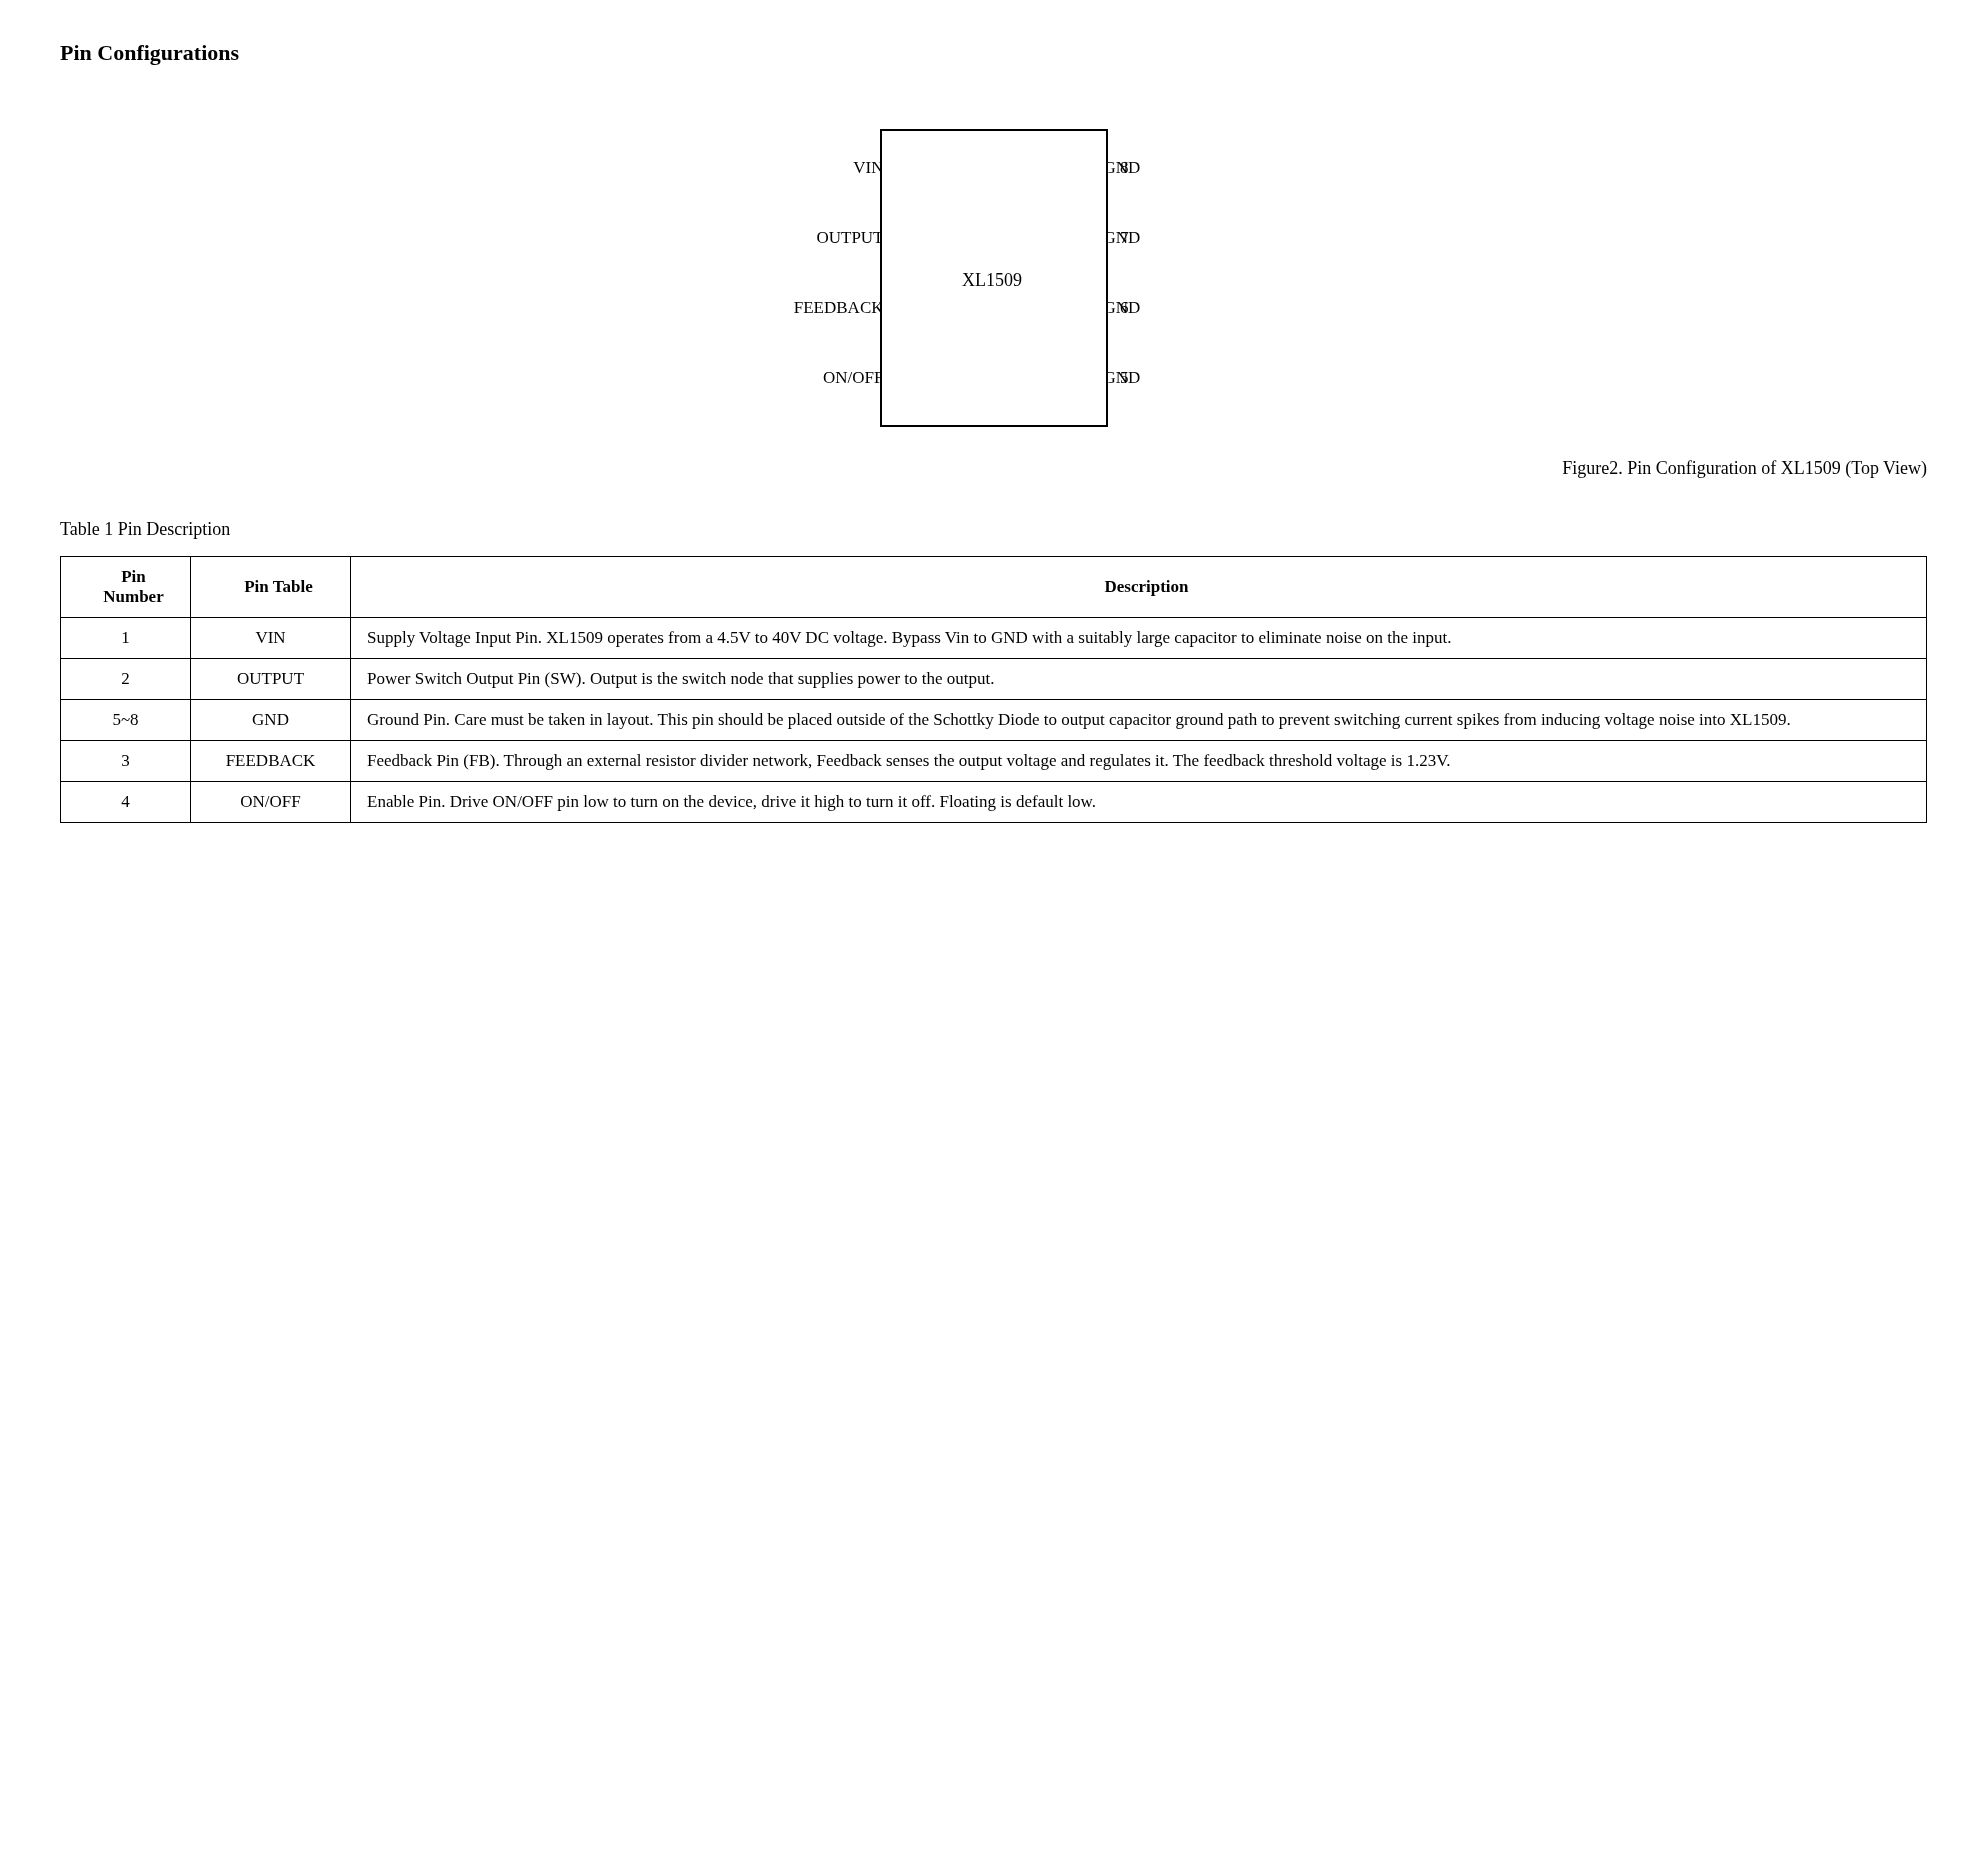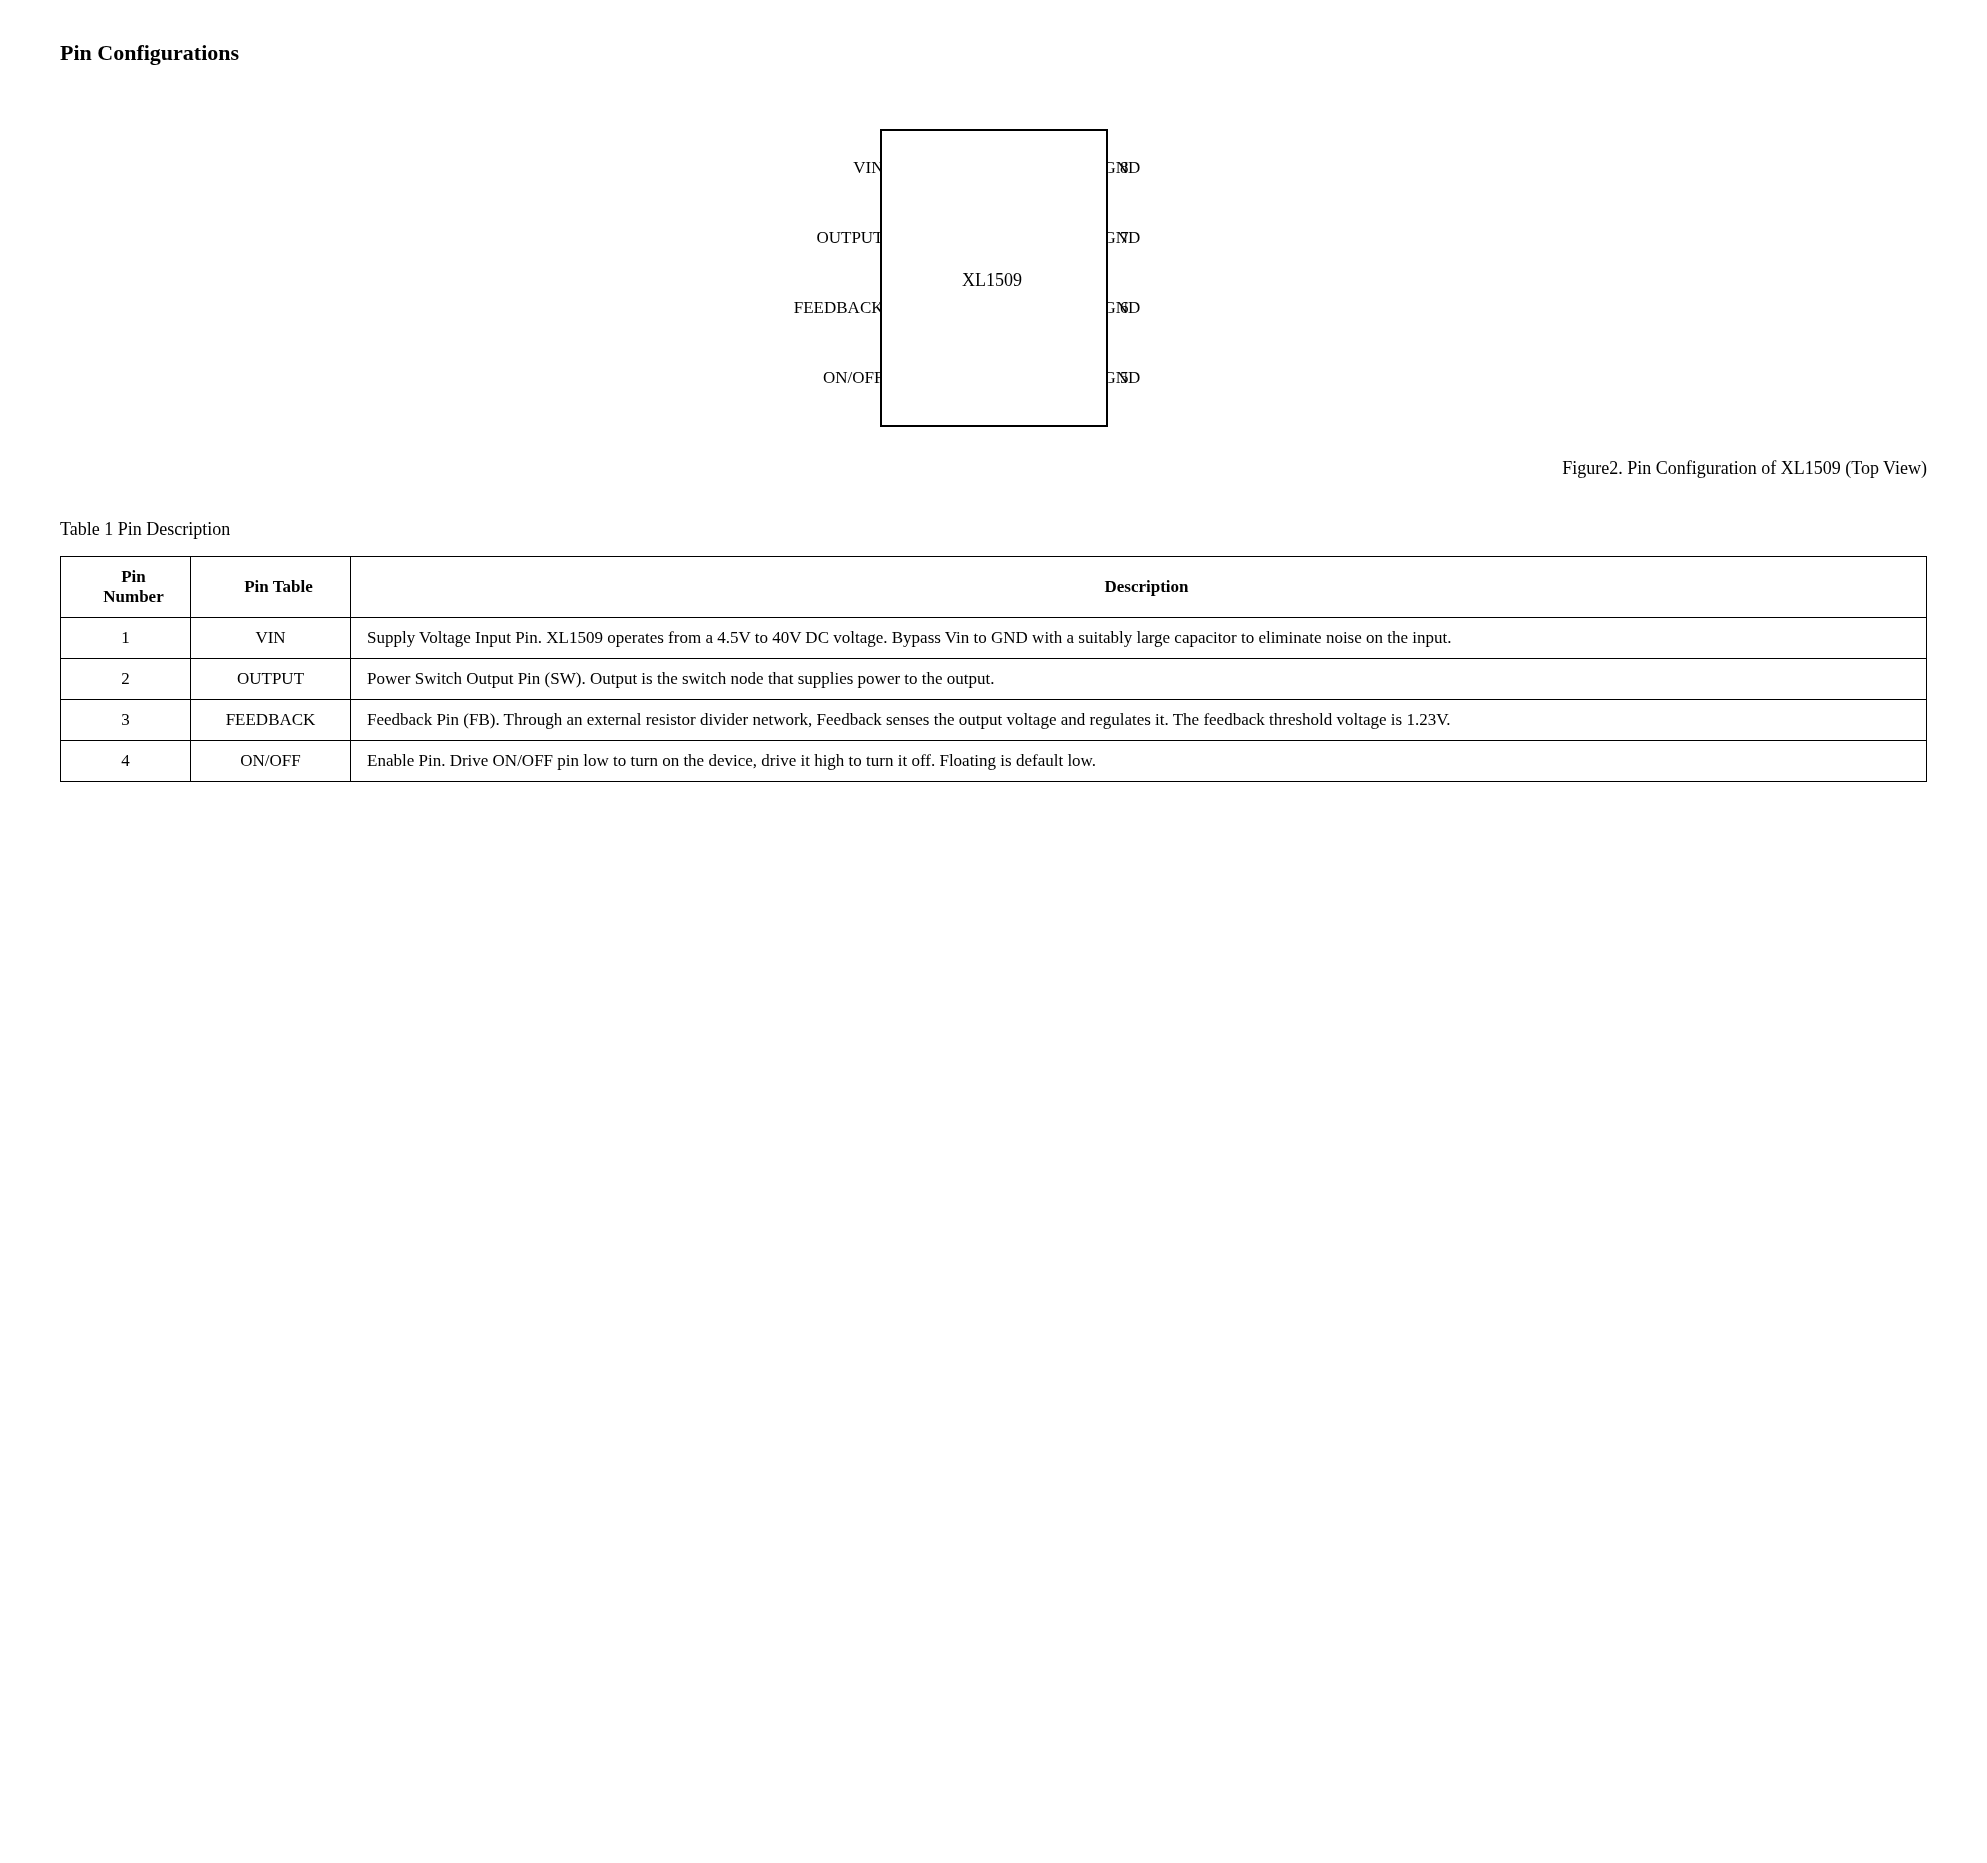--- a/index.html
+++ b/index.html
@@ -135,20 +135,25 @@
         <td>1</td>
         <td>VIN</td>
         <td style="text-align: justify;">Supply Voltage Input Pin. XL1509 operates from a 4.5V to 40V DC voltage. Bypass Vin to GND with a suitably large capacitor to eliminate noise on the input.</td>
       </tr>
       <tr>
         <td>2</td>
         <td>OUTPUT</td>
         <td style="text-align: justify;">Power Switch Output Pin (SW). Output is the switch node that supplies power to the output.</td>
       </tr>
       <tr>
+        <td>5~8</td>
+        <td>GND</td>
+        <td style="text-align: justify;">Ground Pin. Care must be taken in layout. This pin should be placed outside of the Schottky Diode to output capacitor ground path to prevent switching current spikes from inducing voltage noise into XL1509.</td>
+      </tr>
+      <tr>
         <td>3</td>
         <td>FEEDBACK</td>
         <td style="text-align: justify;">Feedback Pin (FB). Through an external resistor divider network, Feedback senses the output voltage and regulates it. The feedback threshold voltage is 1.23V.</td>
       </tr>
       <tr>
         <td>4</td>
         <td>ON/OFF</td>
         <td style="text-align: justify;">Enable Pin. Drive ON/OFF pin low to turn on the device, drive it high to turn it off. Floating is default low.</td>
       </tr>
     </tbody>

